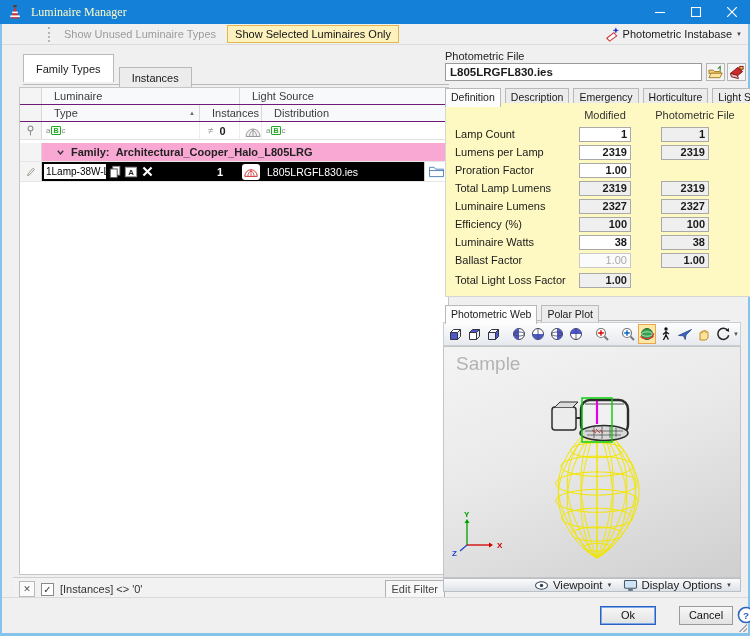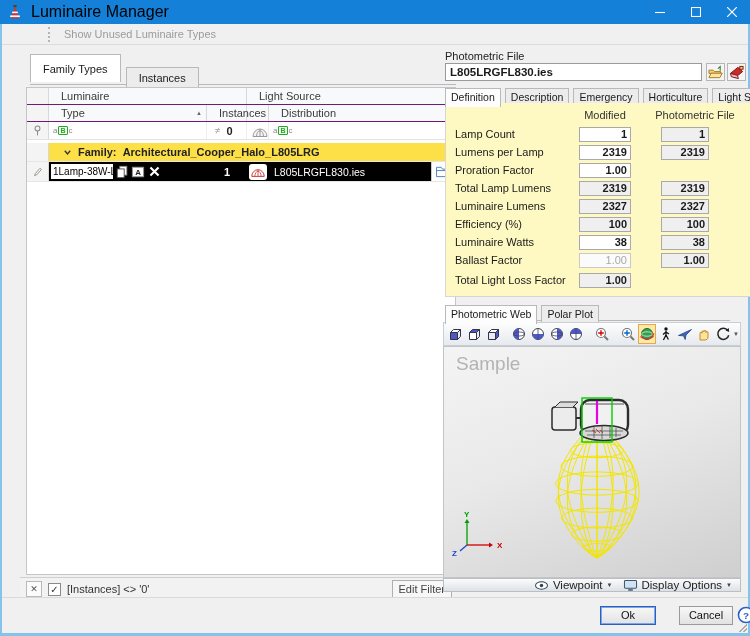--- a/index.html
+++ b/index.html
@@ -3,33 +3,33 @@
 <meta charset="utf-8">
 <style>
   html,body{margin:0;padding:0;background:#c8c8c8;}
   *{box-sizing:border-box;}
   .window{position:relative;width:750px;height:636px;background:#f0f0f0;
     font-family:"Liberation Sans",sans-serif;font-size:11px;color:#1a1a1a;
     border-left:2px solid #86c3ea;border-right:2px solid #86c3ea;border-bottom:3px solid #86c3ea;}
   
   .titlebar{position:absolute;top:0;left:-2px;right:-2px;height:24px;background:#1580d8;display:flex;align-items:center;}
   .app-ic{width:16px;height:16px;margin:0 8px 0 7px;display:inline-flex;}
-  .title{color:#000000;font-size:16px;}
+  .title{color:#fef9c3;font-size:12px;font-family:Liberation Serif, serif;}
   .win-controls{margin-left:auto;display:flex;height:24px;}
   .wbtn{width:36px;height:24px;display:flex;align-items:center;justify-content:center;cursor:default;}
   
   .toolbar{position:absolute;top:24px;left:0;right:0;height:21px;background:#f0f0f0;border-bottom:1px solid #dcdcdc;display:flex;align-items:center;padding-left:43px;}
   .grip{width:5px;height:15px;margin-left:3px;border-left:2px dotted #b5b5b5;}
   .tbtn{padding:2px 7px;margin-left:4px;white-space:nowrap;}
   .tbtn.disabled{color:#9b9b9b;}
   .tbtn.checked{background:#fdf2bd;border:1px solid #e2b84e;color:#111;}
   .tb-right{margin-left:auto;margin-right:6px;display:flex;align-items:center;gap:4px;white-space:nowrap;}
   .caret{font-size:6px;color:#444;line-height:1;}
   
-  .left-panel{position:absolute;top:45px;left:18px;width:438px;height:555px;}
+  .left-panel{position:absolute;top:45px;left:11px;width:438px;height:555px;}
   .right-panel{position:absolute;top:45px;left:440px;width:308px;height:555px;}
   .bottombar{position:absolute;bottom:0;left:0;right:0;height:36px;background:#f0f0f0;border-top:1px solid #d9d9d9;padding-left:11px;}
   
   .ltabs{position:absolute;top:8px;left:10px;right:2px;height:32px;border-bottom:1px solid #b9b9b9;}
   .ltab{display:inline-block;vertical-align:bottom;border:1px solid #b9b9b9;border-bottom:none;background:#ececec;padding:4px 12px 5px;margin-right:2px;position:relative;top:9px;cursor:default;}
   .ltab.active{background:#fff;top:1px;padding:8px 12px 7px;margin-bottom:-1px;z-index:2;}
   
   .grid{position:absolute;top:42px;left:6px;right:2px;bottom:25px;border:1px solid #c5c5c5;background:#fff;overflow:hidden;}
   .g-row{display:flex;align-items:stretch;}
   .w-ind{width:22px;flex:none;border-right:1px solid #d8d8d8;background:#f4f4f4;display:flex;align-items:center;justify-content:center;}
@@ -43,21 +43,21 @@
   .g-group.w-ls{flex:1;}
   .g-col{display:flex;align-items:center;padding-left:12px;border-right:1px solid #d8d8d8;}
   .sort{margin-left:auto;margin-right:4px;font-size:6px;color:#666;}
   .g-filter{height:18px;border-bottom:1px solid #e2e2e2;background:#fff;color:#777;}
   .g-cell{display:flex;align-items:center;padding-left:4px;border-right:1px solid #eee;}
   .abc{font-size:8px;color:#888;letter-spacing:0;}
   .abc b{display:inline-block;border:1px solid #2aa52a;color:#2aa52a;font-size:7px;padding:0 1px;margin:0 1px;border-radius:1px;background:#eaffea;}
   .neq{font-size:10px;color:#999;margin-right:6px;}
   .fv{font-weight:bold;color:#222;}
   .g-filter .w-inst{justify-content:flex-start;padding-left:8px;}
-  .g-family{height:18px;margin-top:3px;background:#fde047;}
+  .g-family{height:18px;margin-top:3px;background:#f9a8d4;}
   .g-family .w-ind{background:#f4f4f4;}
   .fam{display:flex;align-items:center;gap:6px;padding-left:14px;font-weight:bold;color:#222;}
   .chev{display:inline-flex;}
   .g-data{height:21px;border-top:1px solid #e6e6e6;border-bottom:1px solid #e6e6e6;}
   .cell-type{display:flex;align-items:center;background:#000;gap:2px;padding-left:2px;}
   .editor{width:62px;height:15px;background:#fff;color:#000;font-size:10px;line-height:15px;padding-left:2px;overflow:hidden;white-space:nowrap;}
   .rbtn{display:inline-flex;align-items:center;justify-content:center;width:14px;height:15px;}
   .cell-inst{background:#000;color:#fff;font-weight:bold;display:flex;align-items:center;justify-content:center;}
   .cell-ico{background:#000;display:flex;align-items:center;justify-content:center;}
   .domebox{background:#fff;border-radius:3px;width:18px;height:16px;display:flex;align-items:center;justify-content:center;}
@@ -145,20 +145,32 @@
               <path d="M0 0 L10 10 M10 0 L0 10" stroke="#fff" stroke-width="1.2"></path>
             </svg>
           </span>
         </div>
     </div>
   </div>
 
   <div class="toolbar">
     <span class="grip"></span>
     <span class="tbtn disabled">Show Unused Luminaire Types</span>
+    <span class="tbtn checked">Show Selected Luminaires Only</span>
+    <span class="tb-right">
+      <span>
+          <svg viewBox="0 0 16 16" width="15" height="15">
+            <path d="M3 12 l7.5-6 3 3.5 -7.5 5.5z" fill="#fff" stroke="#c33" stroke-width="1.1"></path>
+            <circle cx="12.6" cy="3.6" r="1.4" fill="#23c"></circle>
+            <path d="M12.6 0.8 v5.6 M9.8 3.6 h5.6" stroke="#23c" stroke-width="1"></path>
+          </svg>
+        </span>
+      <span>Photometric Instabase</span>
+      <span class="caret">▼</span>
+    </span>
   </div>
 
   <div class="left-panel">
     <div class="ltabs">
       <span class="ltab active">Family Types</span>
       <span class="ltab">Instances</span>
     </div>
 
     <div class="grid">
       <div class="g-row g-groups">

